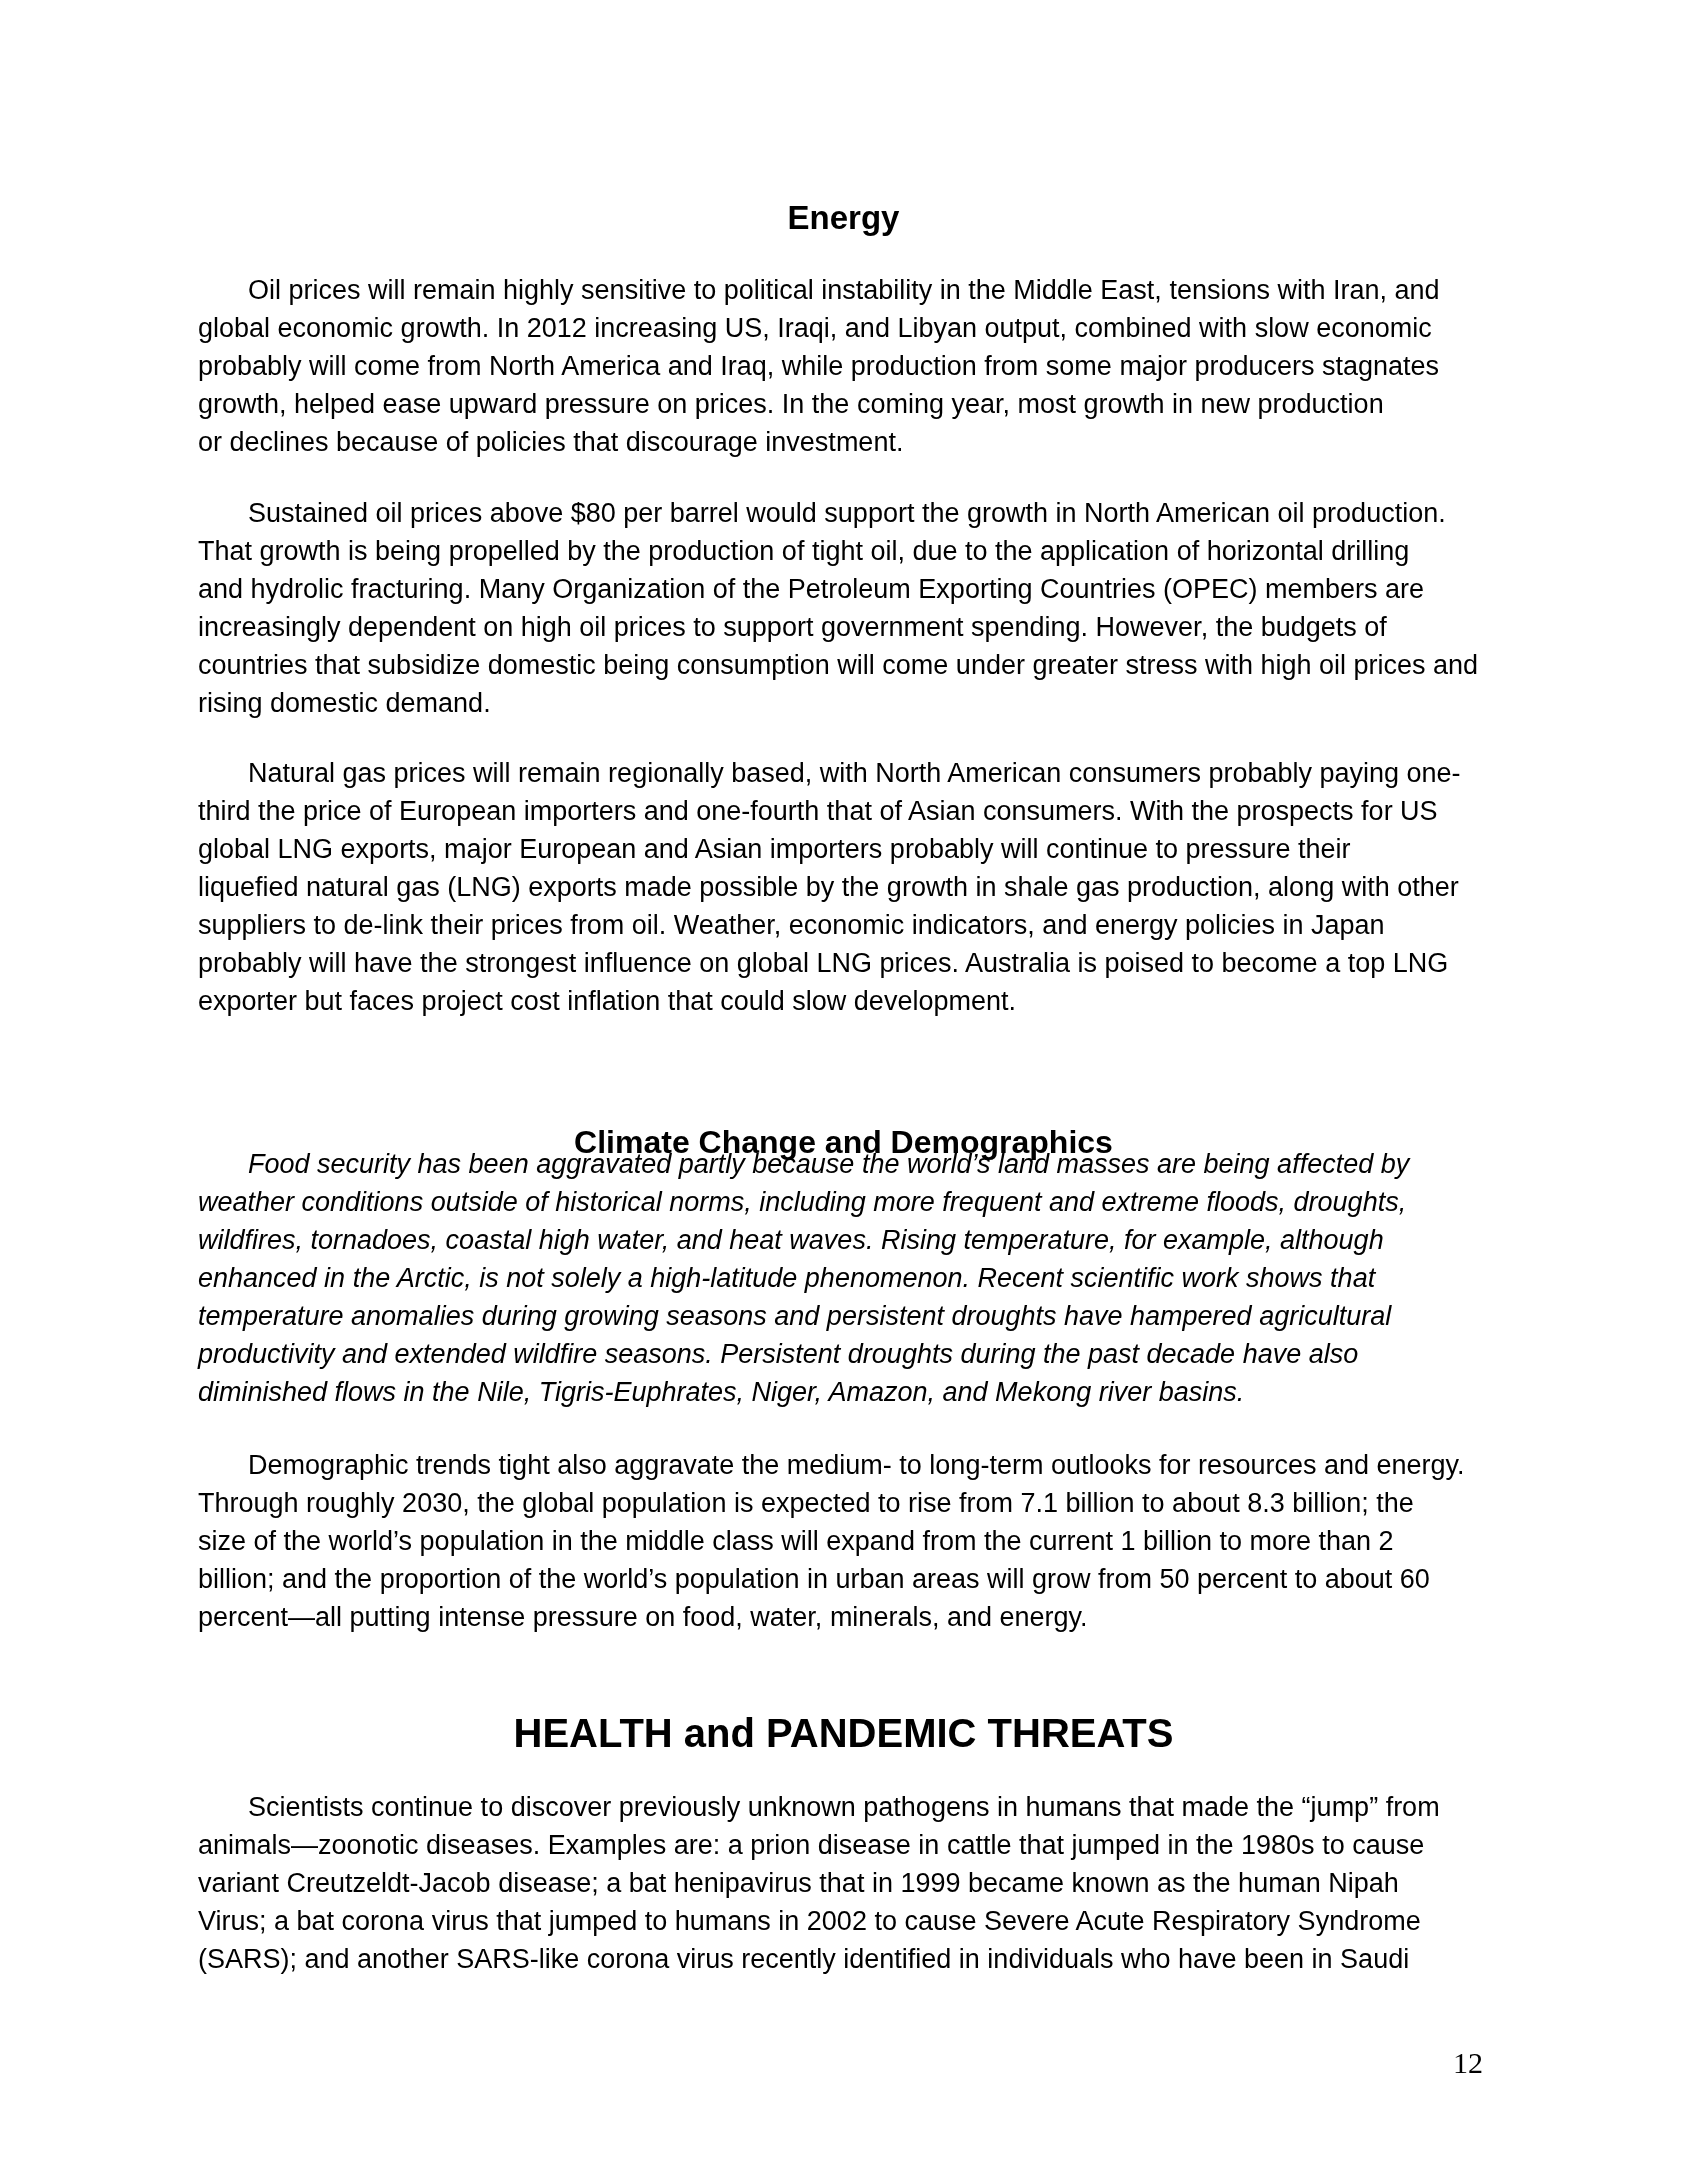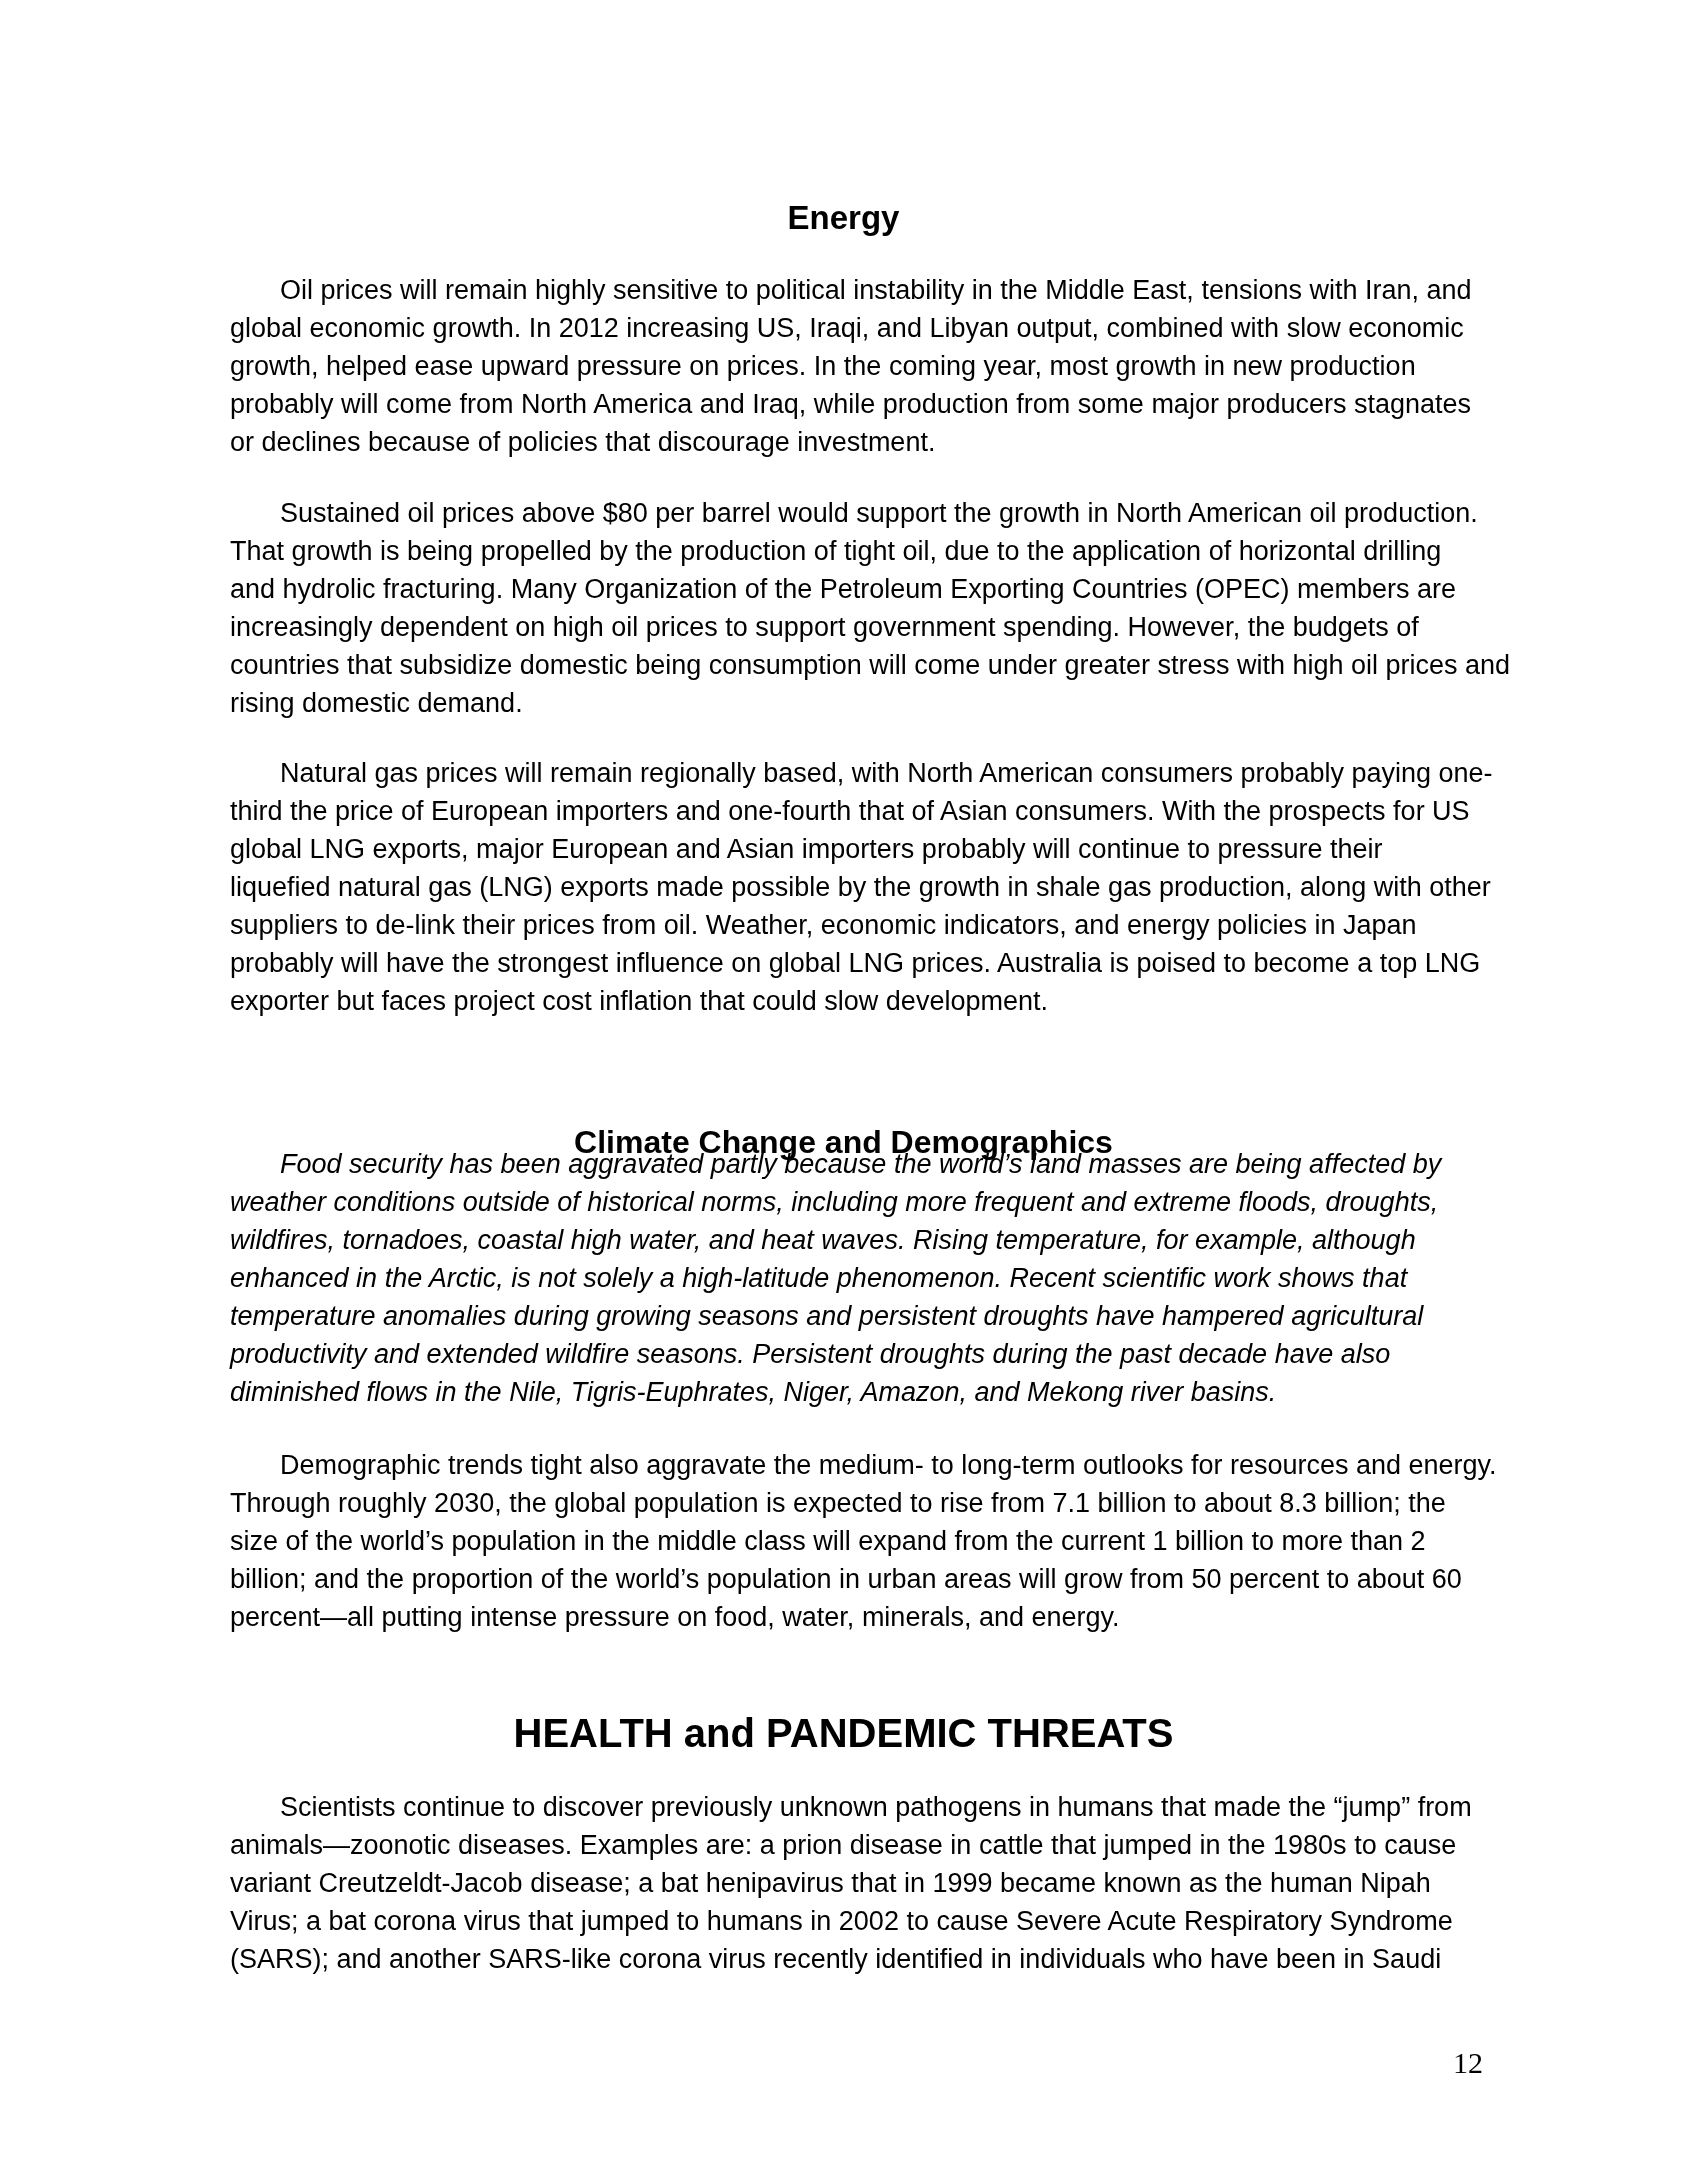--- a/index.html
+++ b/index.html
@@ -10,39 +10,39 @@
     font-family: "Liberation Sans", sans-serif; font-weight: bold; margin: 0; white-space: nowrap;
   }
   .h-energy { top: 198px; font-size: 33px; line-height: 40px; }
   .h-climate { top: 1123px; font-size: 32px; line-height: 38px; }
   .h-health { top: 1710px; font-size: 40px; line-height: 46px; }
   .para {
     position: absolute; left: 198px; width: 1283px;
     font-family: "Liberation Sans", sans-serif; font-size: 27px; line-height: 38px;
     margin: 0;
   }
-  .line { display: block; white-space: nowrap; height: 38px; margin-left: 32px; }
+  .line { display: block; white-space: nowrap; height: 38px; }
   .line.first { padding-left: 50px; }
   .page-number {
     position: absolute; left: 1453px; top: 2046px; font-family: "Liberation Serif", serif;
     font-size: 30px; line-height: 34px;
   }
 </style>
 </head>
 <body>
 
 <div class="page">
 
   <h2 class="heading h-energy">Energy</h2>
 
   <p class="para" style="top:271px;">
     <span class="line first">Oil prices will remain highly sensitive to political instability in the Middle East, tensions with Iran, and</span>
     <span class="line">global economic growth.  In 2012 increasing US, Iraqi, and Libyan output, combined with slow economic</span>
+    <span class="line">probably will come from North America and Iraq, while production from some major producers stagnates</span>
     <span class="line">growth, helped ease upward pressure on prices.  In the coming year, most growth in new production</span>
-    <span class="line">probably will come from North America and Iraq, while production from some major producers stagnates</span>
     <span class="line">or declines because of policies that discourage investment.</span>
   </p>
 
   <p class="para" style="top:494px;">
     <span class="line first">Sustained oil prices above $80 per barrel would support the growth in North American oil production.</span>
     <span class="line">That growth is being propelled by the production of tight oil, due to the application of horizontal drilling</span>
     <span class="line">and hydrolic fracturing.  Many Organization of the Petroleum Exporting Countries (OPEC) members are</span>
     <span class="line">increasingly dependent on high oil prices to support government spending.  However, the budgets of</span>
     <span class="line">countries that subsidize domestic being consumption will come under greater stress with high oil prices and</span>
     <span class="line">rising domestic demand.</span>

